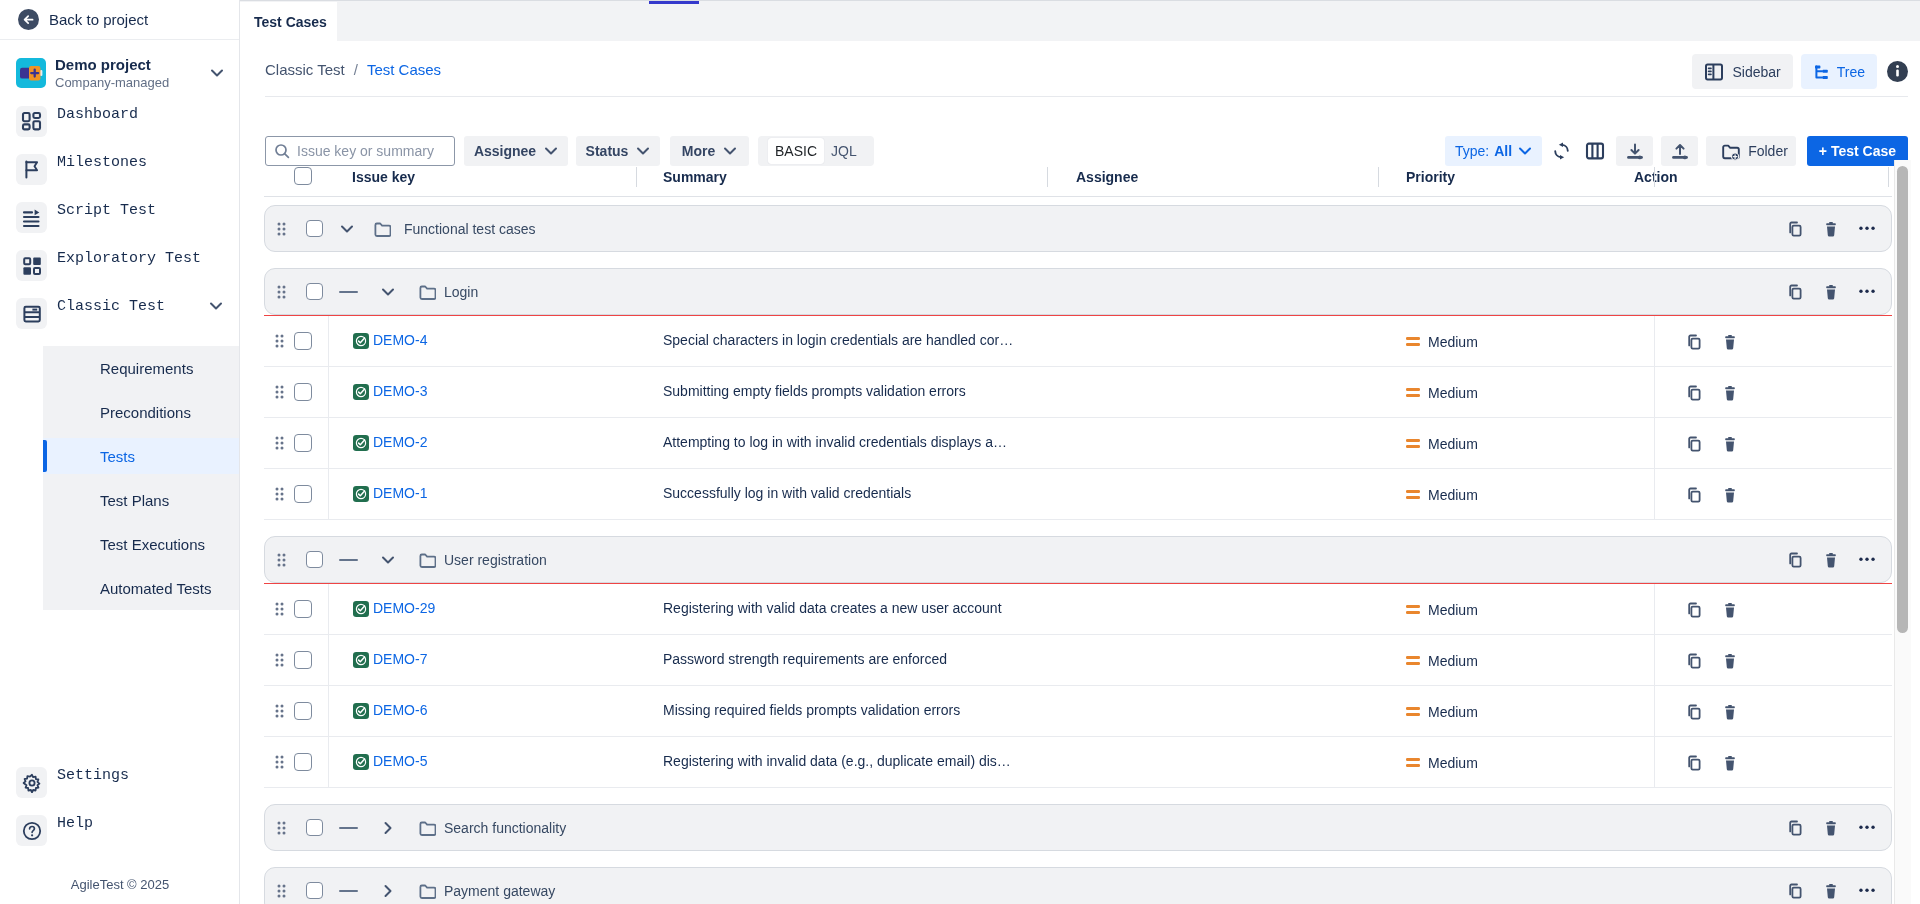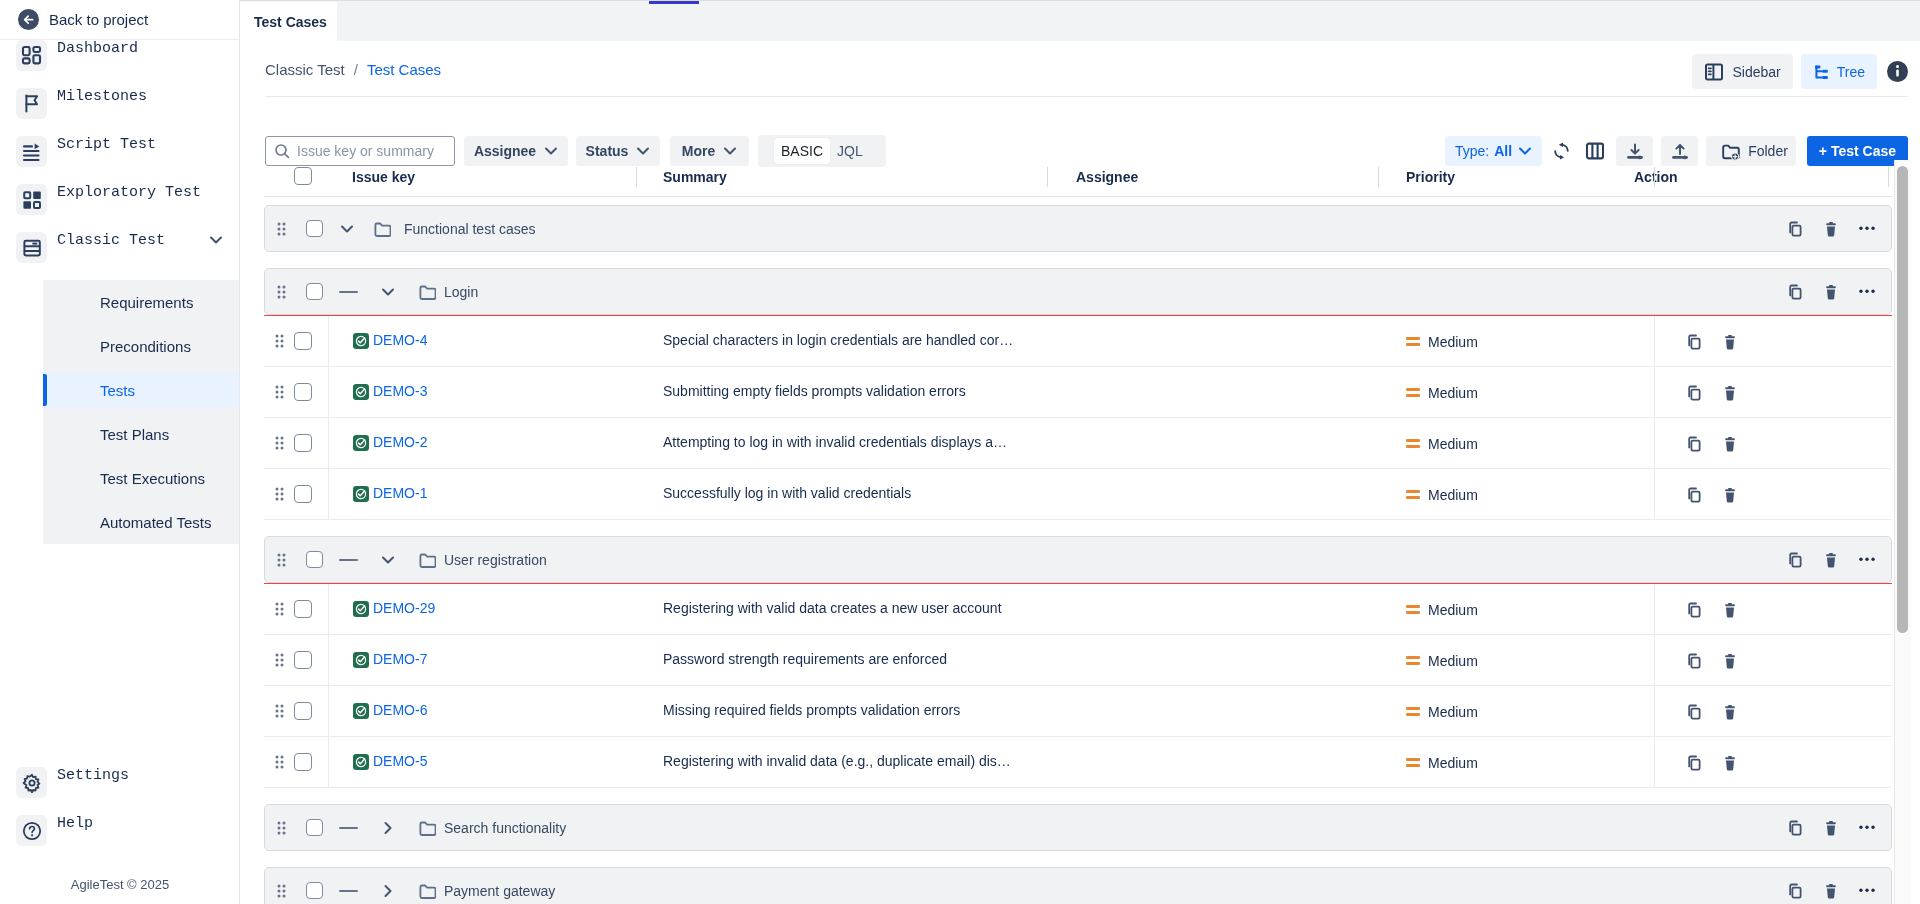--- a/index.html
+++ b/index.html
@@ -51,21 +51,21 @@
   .btn-tree { height:35px; padding:0 12px; margin-left:8px; background:#E9F2FF; color:#0C66E4; font-weight:500; }
   .btn .btn-ic { margin-right:8px; display:inline-flex; }
   .info-circle { width:21px; height:21px; display:flex; align-items:center; justify-content:center; margin-left:10px; cursor:pointer; }
 
   .toolbar { position:absolute; left:25px; right:12px; top:136px; height:30px; display:flex; align-items:center; }
   .search-box { width:190px; height:30px; border:1px solid #8C97A8; border-radius:3px; display:flex; align-items:center; padding:0 8px; background:#fff; }
   .search-box input { border:none; outline:none; flex:1; min-width:0; font-family:inherit; font-size:14px; color:#172B4D; margin-left:7px; background:transparent; }
   .search-box input::placeholder { color:#8A94A6; }
   .filter-btn { height:30px; border-radius:3px; background:#F1F2F4; display:inline-flex; align-items:center; justify-content:center; font-size:14px; font-weight:700; color:#344563; cursor:pointer; }
   .filter-btn .chev { margin-left:8px; display:inline-flex; }
-  .seg-group { height:30px; background:#F1F2F4; border-radius:4px; display:flex; align-items:center; padding:16px; margin-left:9px; }
+  .seg-group { height:30px; background:#F1F2F4; border-radius:4px; display:flex; align-items:center; padding:10px; margin-left:9px; }
   .seg { height:26px; border-radius:3px; display:flex; align-items:center; padding:0 7px; font-size:14px; cursor:pointer; color:#44546F; }
   .seg.active { background:#fff; color:#1D2125; box-shadow:0 0 1px rgba(9,30,66,.18); }
   .toolbar-spacer { flex:1; }
   .type-btn { height:30px; border-radius:3px; background:#E9F2FF; color:#0C66E4; display:inline-flex; align-items:center; padding:0 10px; font-size:14px; cursor:pointer; }
   .type-btn b { margin-left:5px; font-weight:700; }
   .type-btn .chev { margin-left:6px; display:inline-flex; }
   .icon-btn-plain { width:22px; height:30px; display:inline-flex; align-items:center; justify-content:center; cursor:pointer; background:transparent; border:none; }
   .icon-btn-gray { width:37px; height:30px; border-radius:3px; background:#F1F2F4; display:inline-flex; align-items:center; justify-content:center; cursor:pointer; border:none; }
   .folder-btn { height:30px; border-radius:3px; background:#F1F2F4; display:inline-flex; align-items:center; padding:0 8px; font-size:14px; color:#2C3E5D; cursor:pointer; border:none; }
   .folder-btn span { margin-left:7px; }
@@ -73,21 +73,21 @@
 
   .table { position:absolute; left:24px; top:149px; width:1628px; bottom:0; overflow:hidden; }
   .thead { position:relative; height:48px; border-bottom:1px solid #DFE2E7;text-align:center; }
   .th { position:absolute; top:8px; height:40px; display:flex; align-items:center; font-size:14px; font-weight:700; color:#172B4D; }
   .th-sep { position:absolute; top:18px; width:1px; height:20px; background:#D6DAE0; }
   .thead .cb { position:absolute; left:30px; top:18px; }
   .cb { width:18px; height:18px; border:1.6px solid #7E8B9E; border-radius:4px; background:#fff; cursor:pointer; }
   .cb.small { width:17px; height:17px; }
 
   .tree { padding-top:8px; }
-  .group-row { position:relative; height:47px; background:#F1F2F4; border:1px solid #D6DAE0; border-radius:5px; margin-bottom:16px; display:flex; align-items:center; }
+  .group-row { position:relative; height:47px; background:#F1F2F4; border:1px solid #D6DAE0; border-radius:11px; margin-bottom:16px; display:flex; align-items:center; }
   .grab { display:inline-flex; flex:none; cursor:grab; }
   .group-row .grab { position:absolute; left:12px; }
   .group-row .cb { position:absolute; left:41px; }
   .indent-dash { position:absolute; left:74px; width:19px; height:2px; border-radius:1px; background:#64748C; }
   .group-chevron { position:absolute; display:inline-flex; cursor:pointer; }
   .group-folder { position:absolute; display:inline-flex; }
   .group-title { position:absolute; font-size:14px; color:#374963; }
   .lvl0 .group-chevron { left:75px; } .lvl0 .group-folder { left:372px; } .lvl0 .group-title { left:139px; }
   .lvl1 .group-chevron { left:116px; } .lvl1 .group-folder { left:153px; } .lvl1 .group-title { left:179px; }
   .lvl0 .group-folder { left:108px; }
@@ -256,20 +256,34 @@
 <div class="app">
 
   <aside class="sidebar">
     <div class="back-row">
       <span class="back-circle">
           <svg width="14" height="12" viewBox="1 0 14 12">
             <use href="#i-back-arrow"></use>
           </svg>
         </span>
       <span class="back-label">Back to project</span>
+    </div>
+    <div class="project-row">
+      <span class="project-avatar"><svg width="30" height="30" viewBox="0 0 30 30">
+            <use href="#i-avatar"></use>
+          </svg></span>
+      <span class="project-meta">
+        <div class="project-name">Demo project</div>
+        <div class="project-type">Company-managed</div>
+      </span>
+      <span class="project-chevron">
+          <svg width="16" height="16" viewBox="0 0 16 16">
+            <use href="#i-chevron-down"></use>
+          </svg>
+        </span>
     </div>
     <nav class="nav">
       <div class="nav-item">
         <span class="nav-icon-box">
             <svg width="21" height="21" viewBox="0 0 21 21">
               <use href="#i-dashboard"></use>
             </svg>
           </span>
         <span class="nav-label">Dashboard</span>
       </div>

